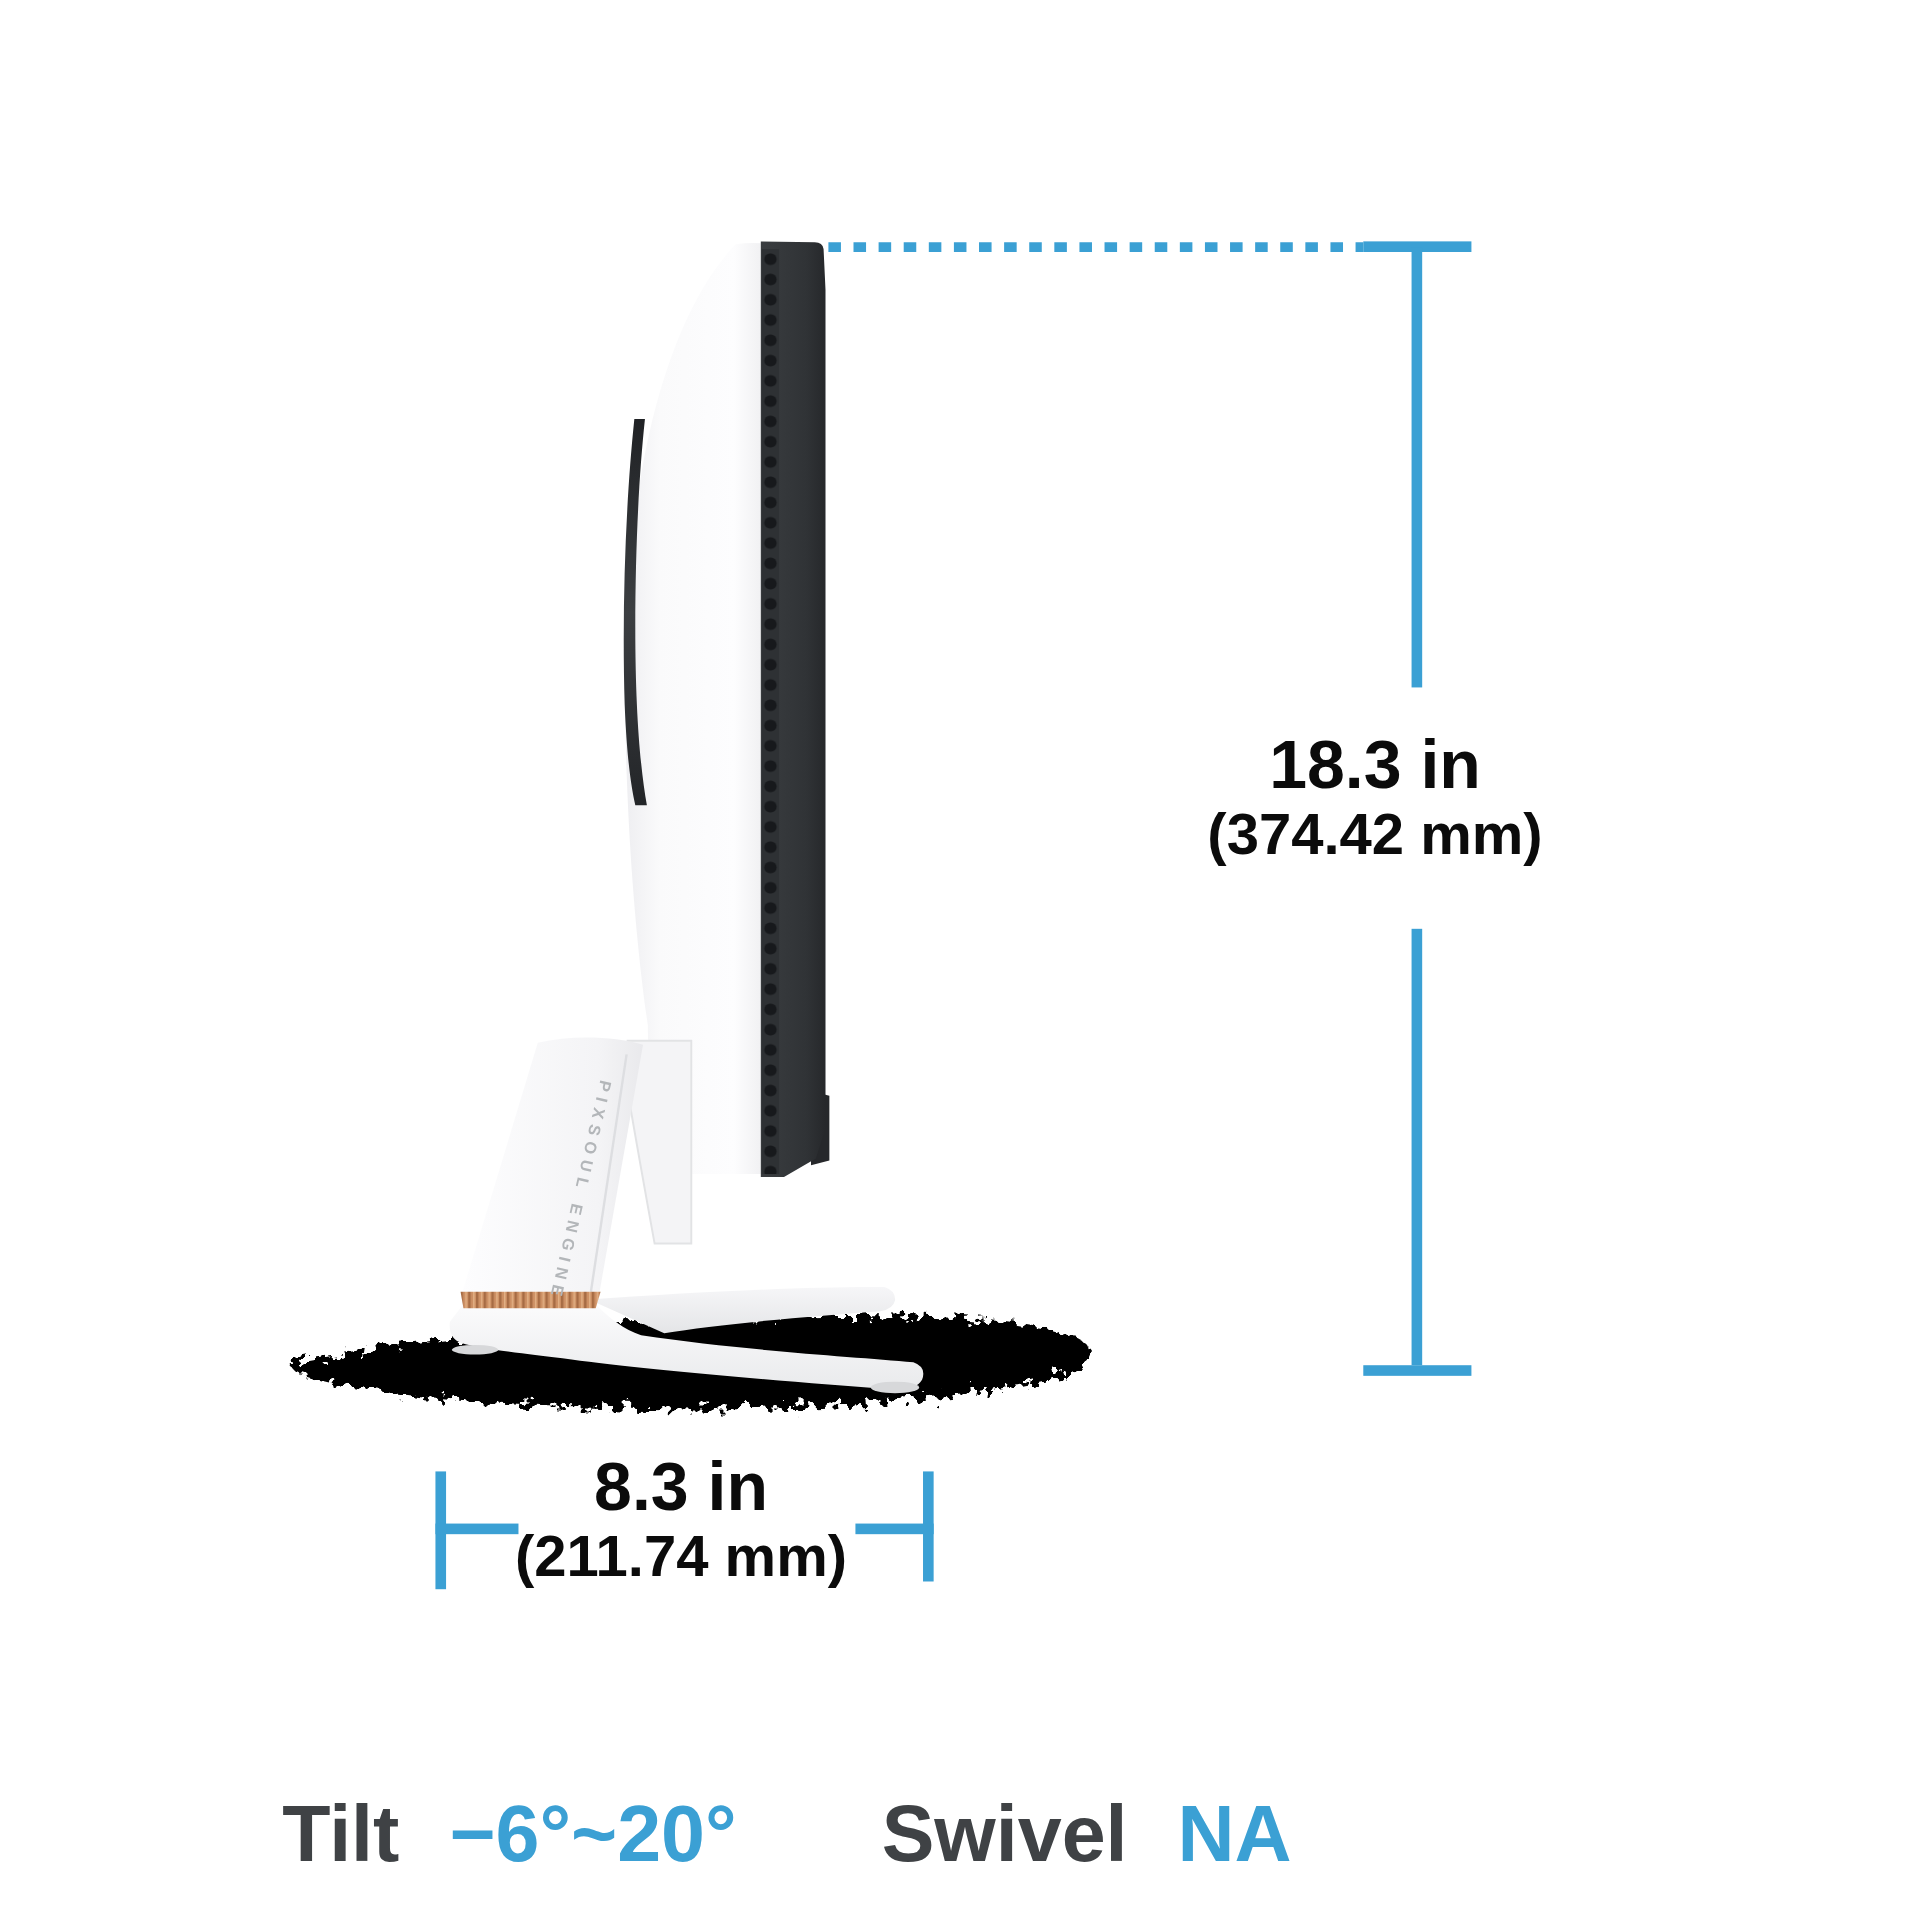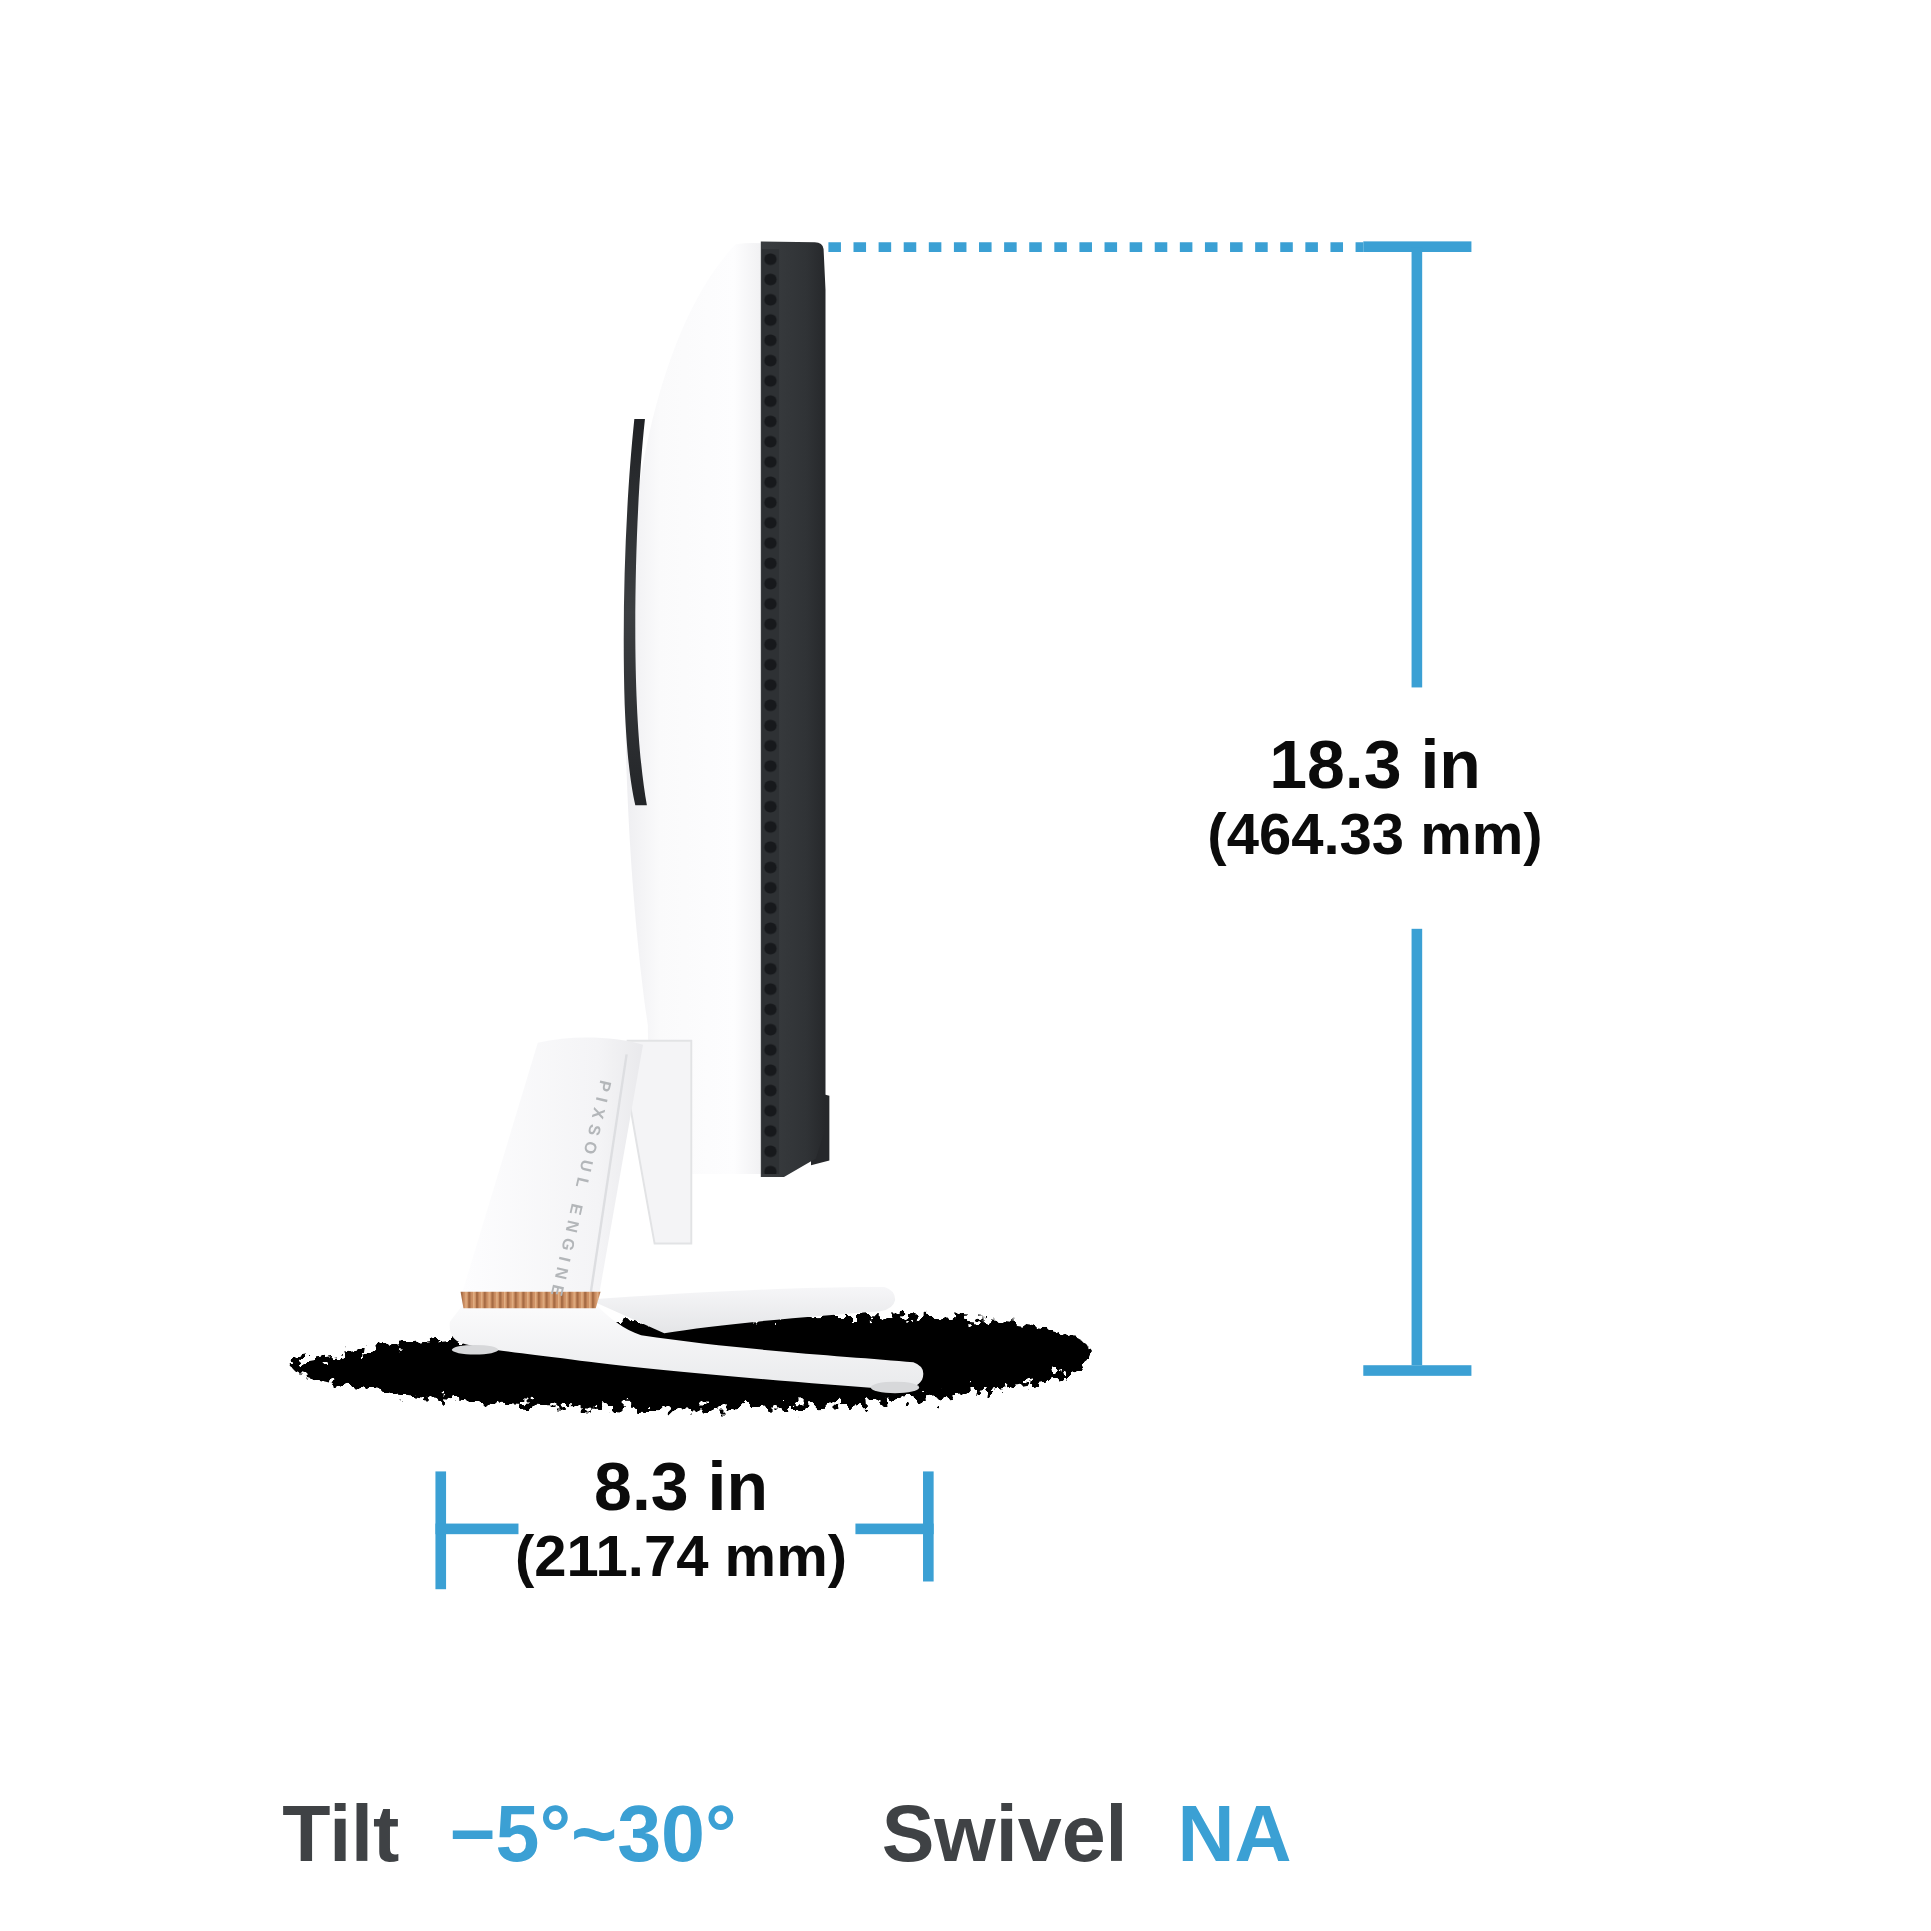--- a/index.html
+++ b/index.html
@@ -136,32 +136,32 @@
     <g fill="var(--accent,#3BA0D4)">
       <rect x="451" y="1524" width="11" height="122"></rect>
       <rect x="451" y="1578" width="86" height="11"></rect>
       <rect x="886" y="1578" width="81" height="11"></rect>
       <rect x="956" y="1524" width="11" height="114"></rect>
     </g>
   </svg>
 
   <div class="dim-label height">
     <div class="in">18.3 in</div>
-    <div class="mm">(464.33 mm)</div>
+    <div class="mm">(374.42 mm)</div>
   </div>
 
   <div class="dim-label depth">
     <div class="in">8.3 in</div>
     <div class="mm">(211.74 mm)</div>
   </div>
 
   <div class="specs">
     <div class="spec">
       <span class="spec-label">Tilt</span>
-      <span class="spec-value">−5°~30°</span>
+      <span class="spec-value">−6°~20°</span>
     </div>
     <div class="spec">
       <span class="spec-label">Swivel</span>
       <span class="spec-value">NA</span>
     </div>
   </div>
 
 </div>
 
 

